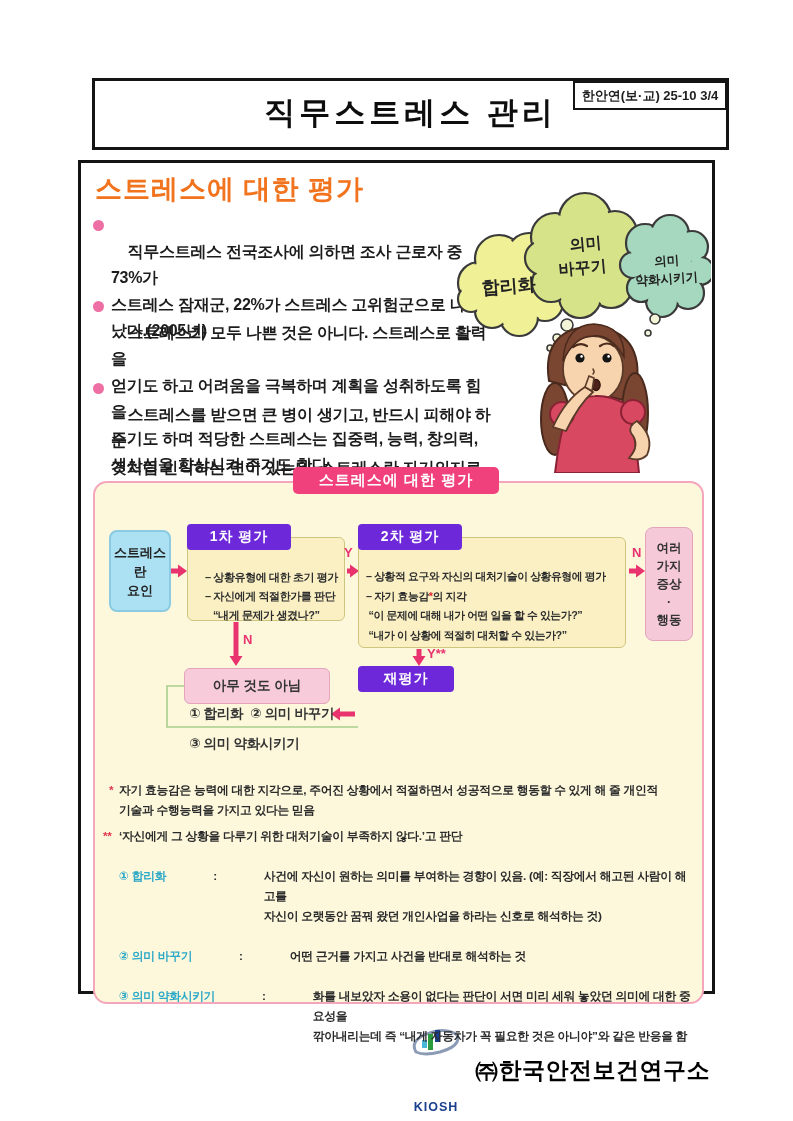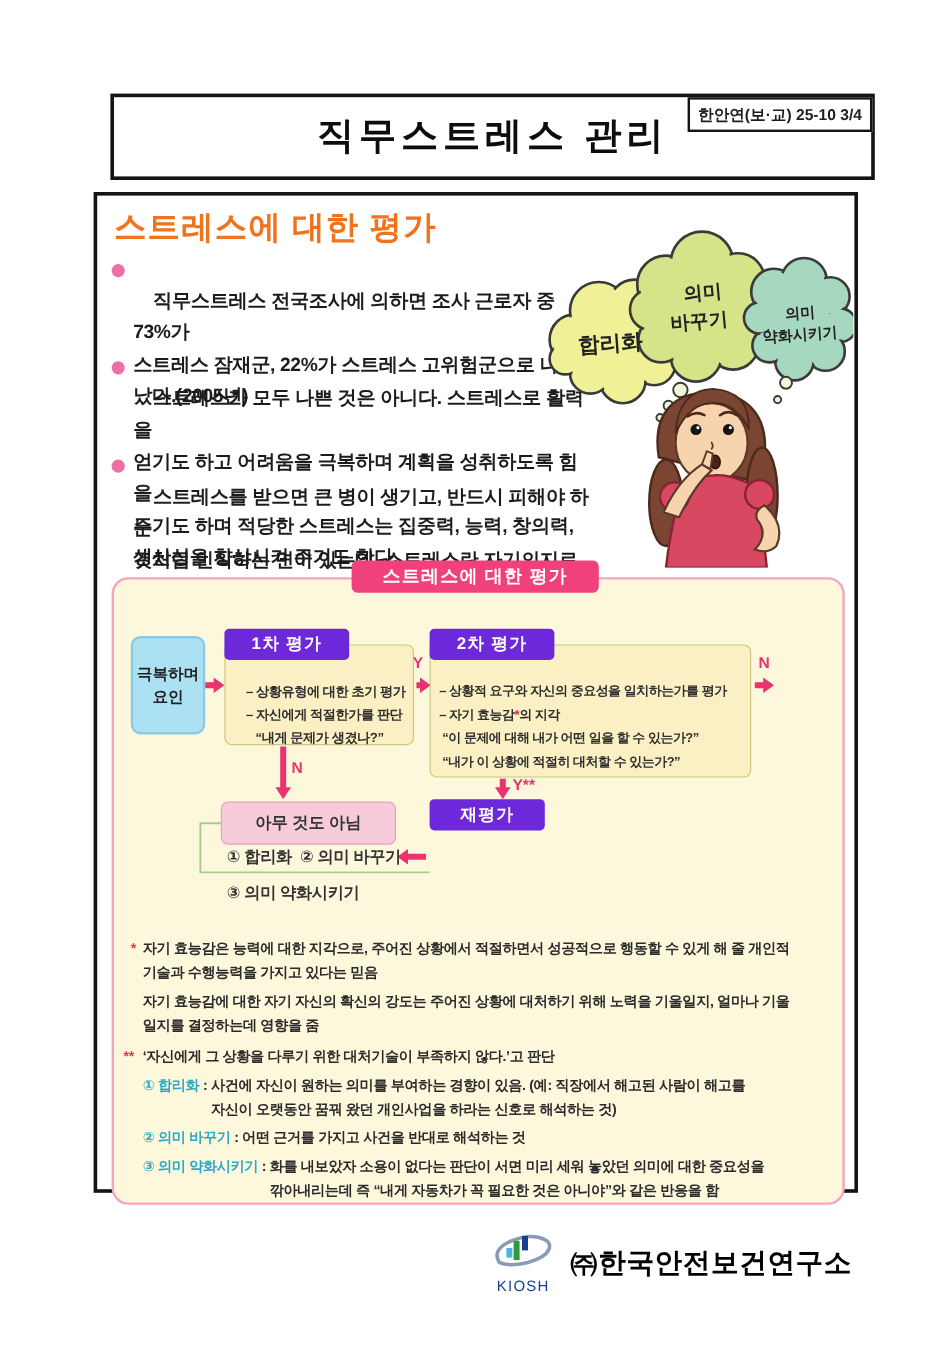--- a/index.html
+++ b/index.html
@@ -55,29 +55,29 @@
   .flow-label { color:#E8336E; font-size:13px; font-weight:800; z-index:2; }
   .coping { font-size:13.5px; font-weight:700; color:#333; z-index:2; letter-spacing:-0.3px; white-space:pre; }
   .c1 { left:94px; top:222px; } .c2 { left:94px; top:252px; }
 
   
   .fns { left:24px; top:297px; width:572px; font-size:11.8px; font-weight:600; line-height:20px;
     letter-spacing:-0.3px; color:#2b2b2b; z-index:2; }
   .fn-row { position:relative; }
   .fn-mark { position:absolute; top:0; color:#E0344A; font-weight:800; }
   .m1 { left:-10px; } .m2 { left:-16px; }
-  .fn-item { display:flex; margin-top:4px; }
+  .fn-item { display:flex; margin-top:20px;gap:44px; }
   .fn-term { color:#2BA8C8; white-space:nowrap; }
   .fn-sep { white-space:pre; }
   .mt4 { margin-top:4px; } .mt6 { margin-top:6px; }
 
   
   .footer { right:83px; top:1026px; display:flex; align-items:center; gap:8px; }
   .kiosh { width:62px; text-align:center; }
-  .kiosh-label { font-size:12.5px; font-weight:400; color:#1B3F8F; letter-spacing:1px; }
+  .kiosh-label { font-size:12.5px; font-weight:700; color:#1B3F8F; letter-spacing:1px;margin-top:36px; }
   .org-name { font-size:23px; font-weight:800; color:#000; letter-spacing:0.5px; }
 </style>
 </head>
 <body>
 
 <div class="abs header-box">
   <div class="abs header-title">직무스트레스 관리</div>
   <div class="abs doc-badge">한안연(보·교) 25-10 3/4</div>
 </div>
 
@@ -219,57 +219,58 @@
         <path d="M76 85.5 H83 V81.5 L92 88 L83 94.5 V90.5 H76 Z"></path>
         <path d="M252 85.5 H255 V81.5 L264 88 L255 94.5 V90.5 H252 Z"></path>
         <path d="M534 85.5 H541 V81.5 L550 88 L541 94.5 V90.5 H534 Z"></path>
         <path d="M138.5 139 V173 H134.5 L141 183 L147.5 173 H143.5 V139 Z"></path>
         <path d="M321.5 166 V173 H317.5 L324 183 L330.5 173 H326.5 V166 Z"></path>
         <path d="M260 228.5 H245 V224.5 L236 231 L245 237.5 V233.5 H260 Z"></path>
       </g>
       <polyline points="89,203 72,203 72,244 263,244" fill="none" stroke="#A8CE8C" stroke-width="1.6"></polyline>
     </svg>
 
-    <div class="abs stress-box pre">극복하며
+    <div class="abs stress-box pre">스트레스란
 요인</div>
 
     <div class="abs g-head ph">1차 평가</div>
     <div class="abs y-body pb">– 상황유형에 대한 초기 평가
 – 자신에게 적절한가를 판단
    “내게 문제가 생겼나?”</div>
 
     <div class="abs flow-label" style="left:249px;top:62px">Y</div>
 
     <div class="abs g-head sh">2차 평가</div>
-    <div class="abs y-body sb"><span>– 상황적 요구와 자신의 중요성을 일치하는가를 평가</span>
+    <div class="abs y-body sb"><span>– 상황적 요구와 자신의 대처기술이 상황유형에 평가</span>
 <span>– 자기 효능감</span><span class="ast">*</span><span>의 지각</span>
 <span> “이 문제에 대해 내가 어떤 일을 할 수 있는가?”</span>
 <span> “내가 이 상황에 적절히 대처할 수 있는가?”</span></div>
 
     <div class="abs flow-label" style="left:537px;top:62px">N</div>
+    <div class="abs symptoms pre">여러
+가지
+증상
+·
+행동</div>
 
     <div class="abs flow-label" style="left:148px;top:149px">N</div>
     <div class="abs flow-label" style="left:332px;top:163px">Y**</div>
 
     <div class="abs nothing">아무 것도 아님</div>
 
     <div class="abs g-head rh">재평가</div>
 
     <div class="abs coping c1">① 합리화  ② 의미 바꾸기</div>
     <div class="abs coping c2">③ 의미 약화시키기</div>
 
     <div class="abs fns">
       <div class="fn-row">
         <span class="fn-mark m1">*</span>
         <div class="pre">자기 효능감은 능력에 대한 지각으로, 주어진 상황에서 적절하면서 성공적으로 행동할 수 있게 해 줄 개인적
 기술과 수행능력을 가지고 있다는 믿음</div>
-      </div>
-      <div class="fn-row mt4">
-        <div class="pre">자기 효능감에 대한 자기 자신의 확신의 강도는 주어진 상황에 대처하기 위해 노력을 기울일지, 얼마나 기울
-일지를 결정하는데 영향을 줌</div>
       </div>
       <div class="fn-row mt6">
         <span class="fn-mark m2">**</span>
         <div class="pre">‘자신에게 그 상황을 다루기 위한 대처기술이 부족하지 않다.’고 판단</div>
       </div>
       <div class="fn-item">
         <span class="fn-term">① 합리화</span>
           <span class="fn-sep"> : </span>
         <div class="pre">사건에 자신이 원하는 의미를 부여하는 경향이 있음. (예: 직장에서 해고된 사람이 해고를
 자신이 오랫동안 꿈꿔 왔던 개인사업을 하라는 신호로 해석하는 것)</div>

